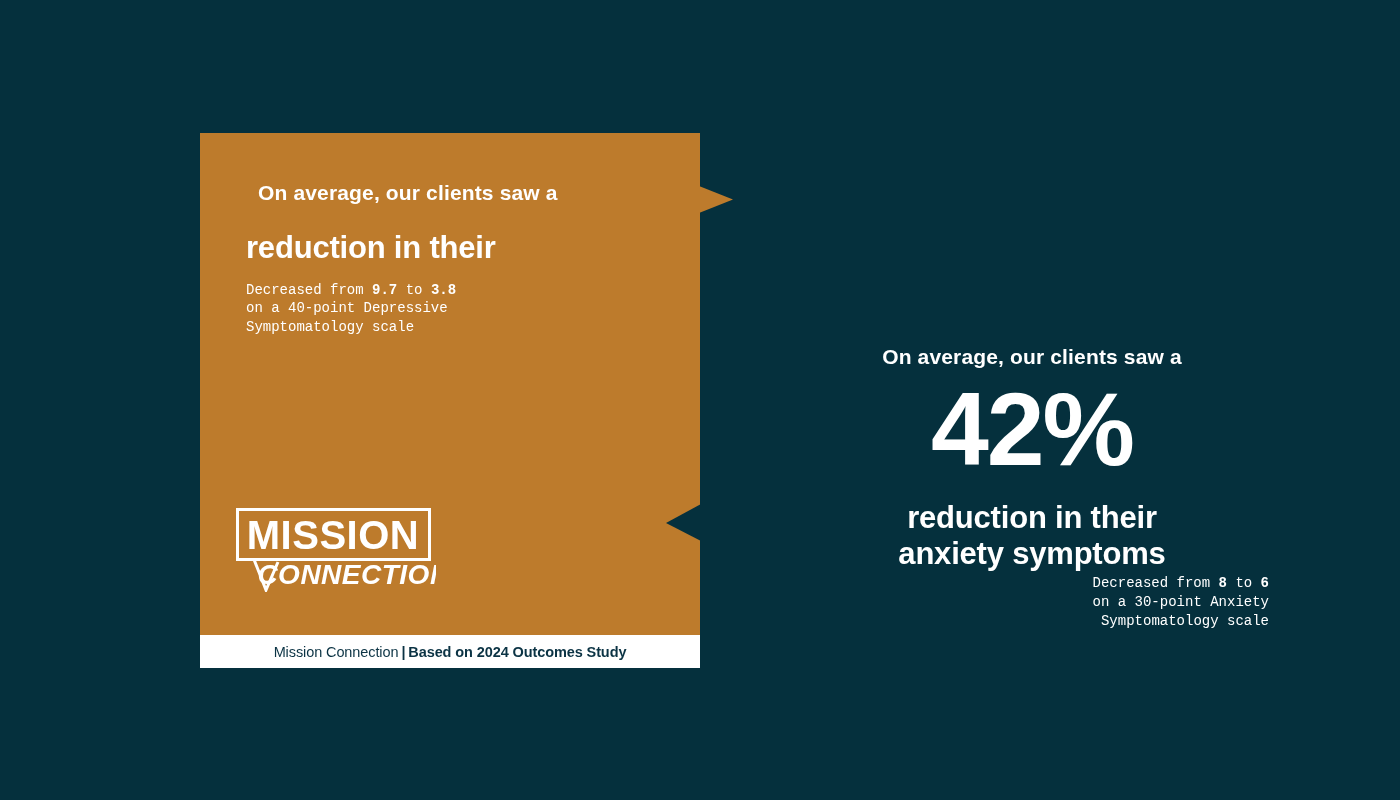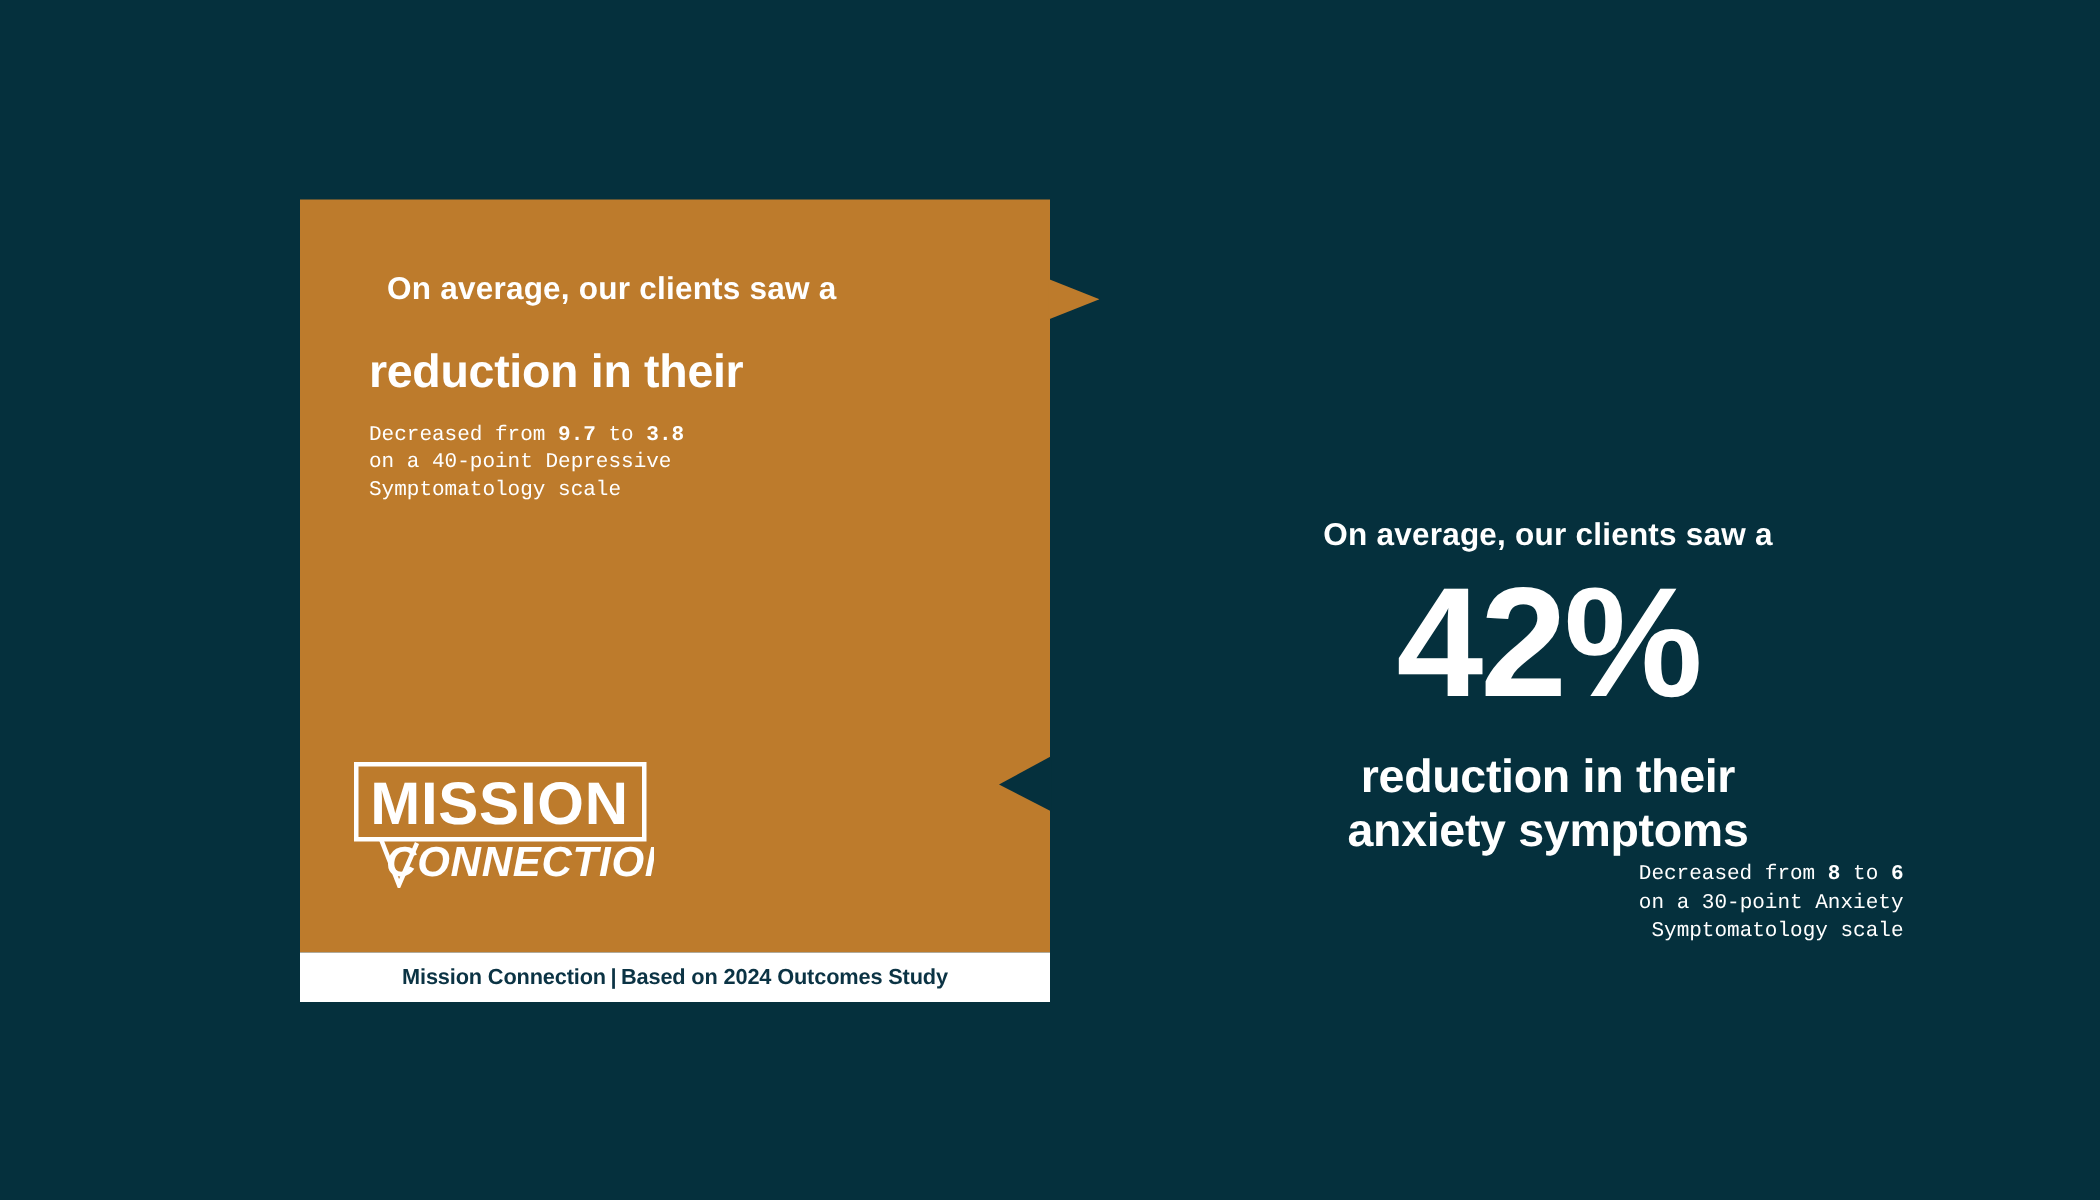--- a/index.html
+++ b/index.html
@@ -121,21 +121,21 @@
     align-items: center;
     justify-content: center;
     box-sizing: border-box;
   }
   .footer-text {
     font-size: 14.5px;
     color: #0b3344;
     white-space: nowrap;
     letter-spacing: -0.1px;
   }
-  .footer-text .strong { font-weight: 700; }
+  .footer-text .strong { font-weight: 400; }
   .footer-text .bar {
     font-weight: 800;
     padding: 0 3px;
   }
   .footer-text .reg { font-weight: 600; }
 
   
   .right-block {
     position: absolute;
     left: 792px;

